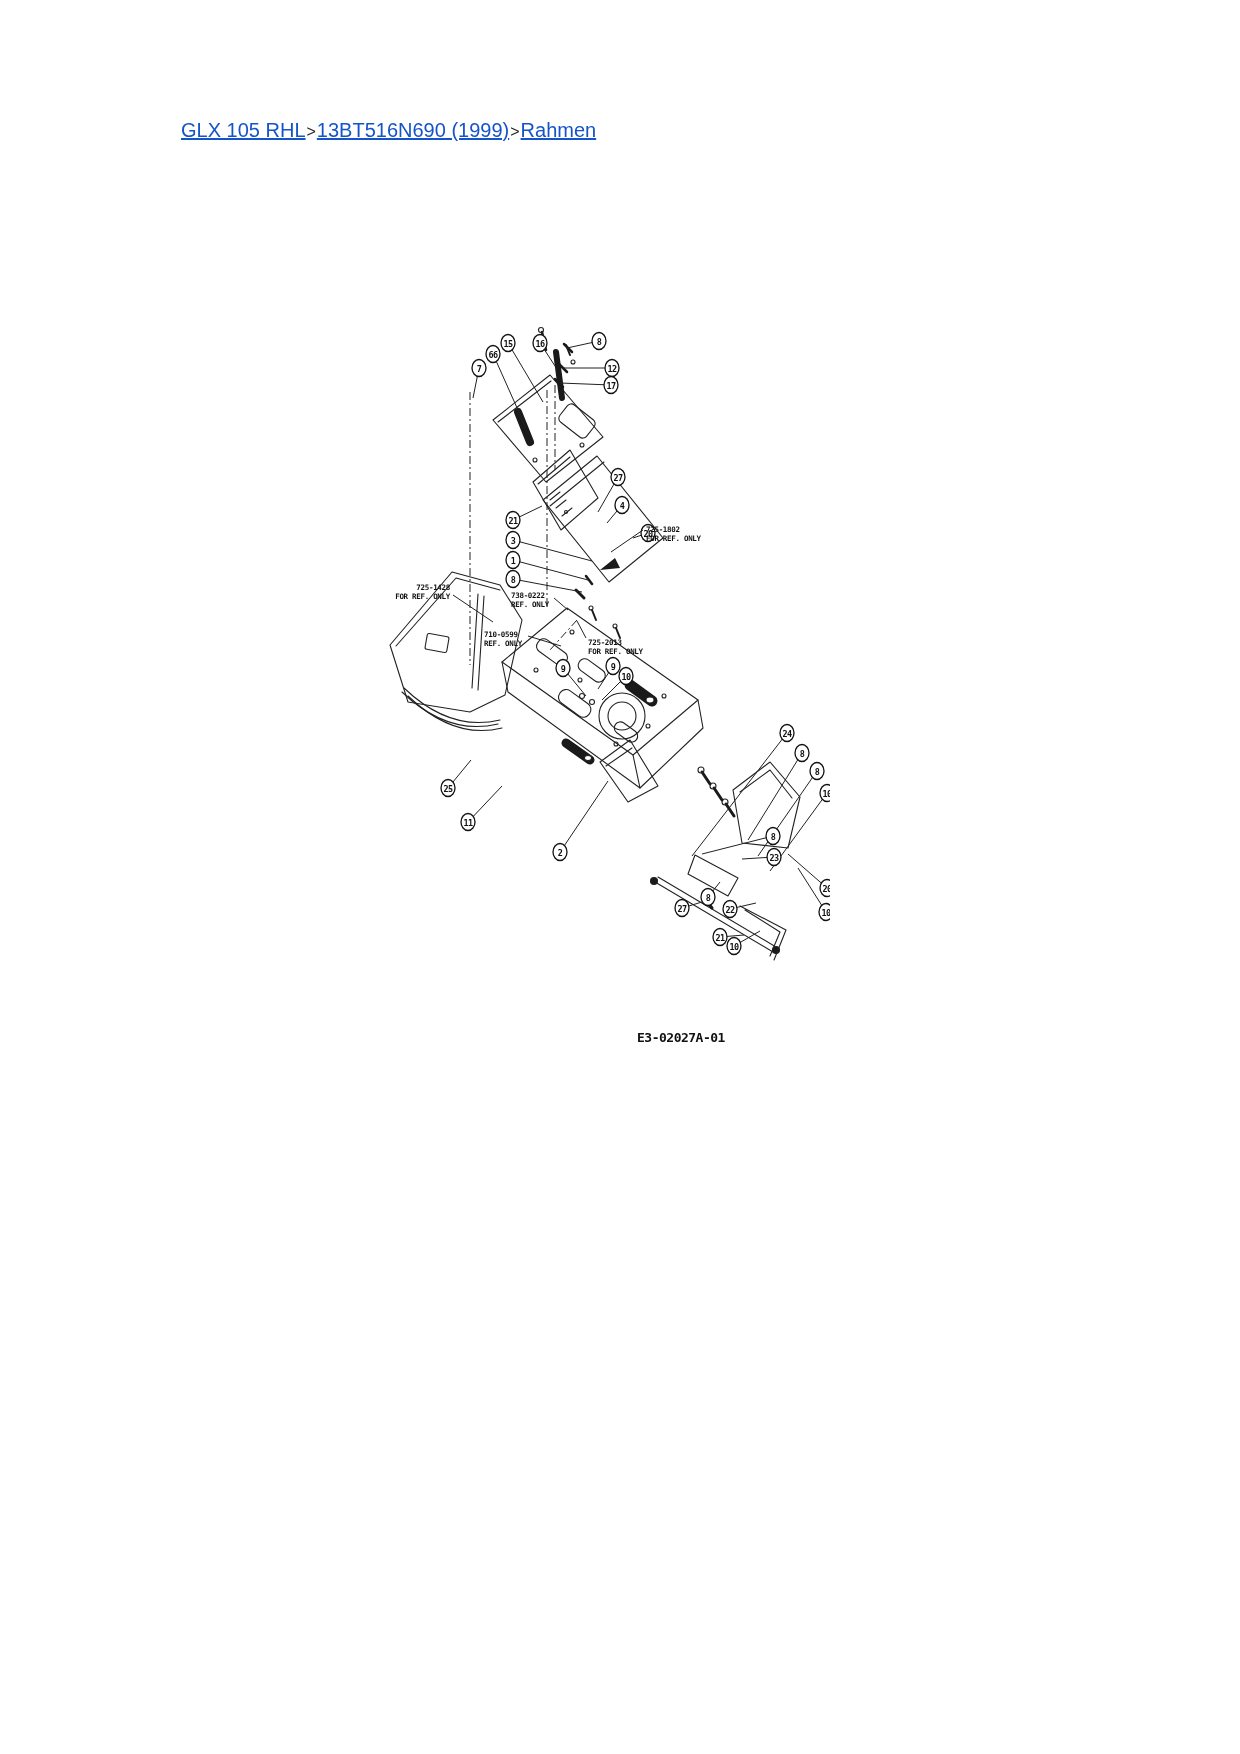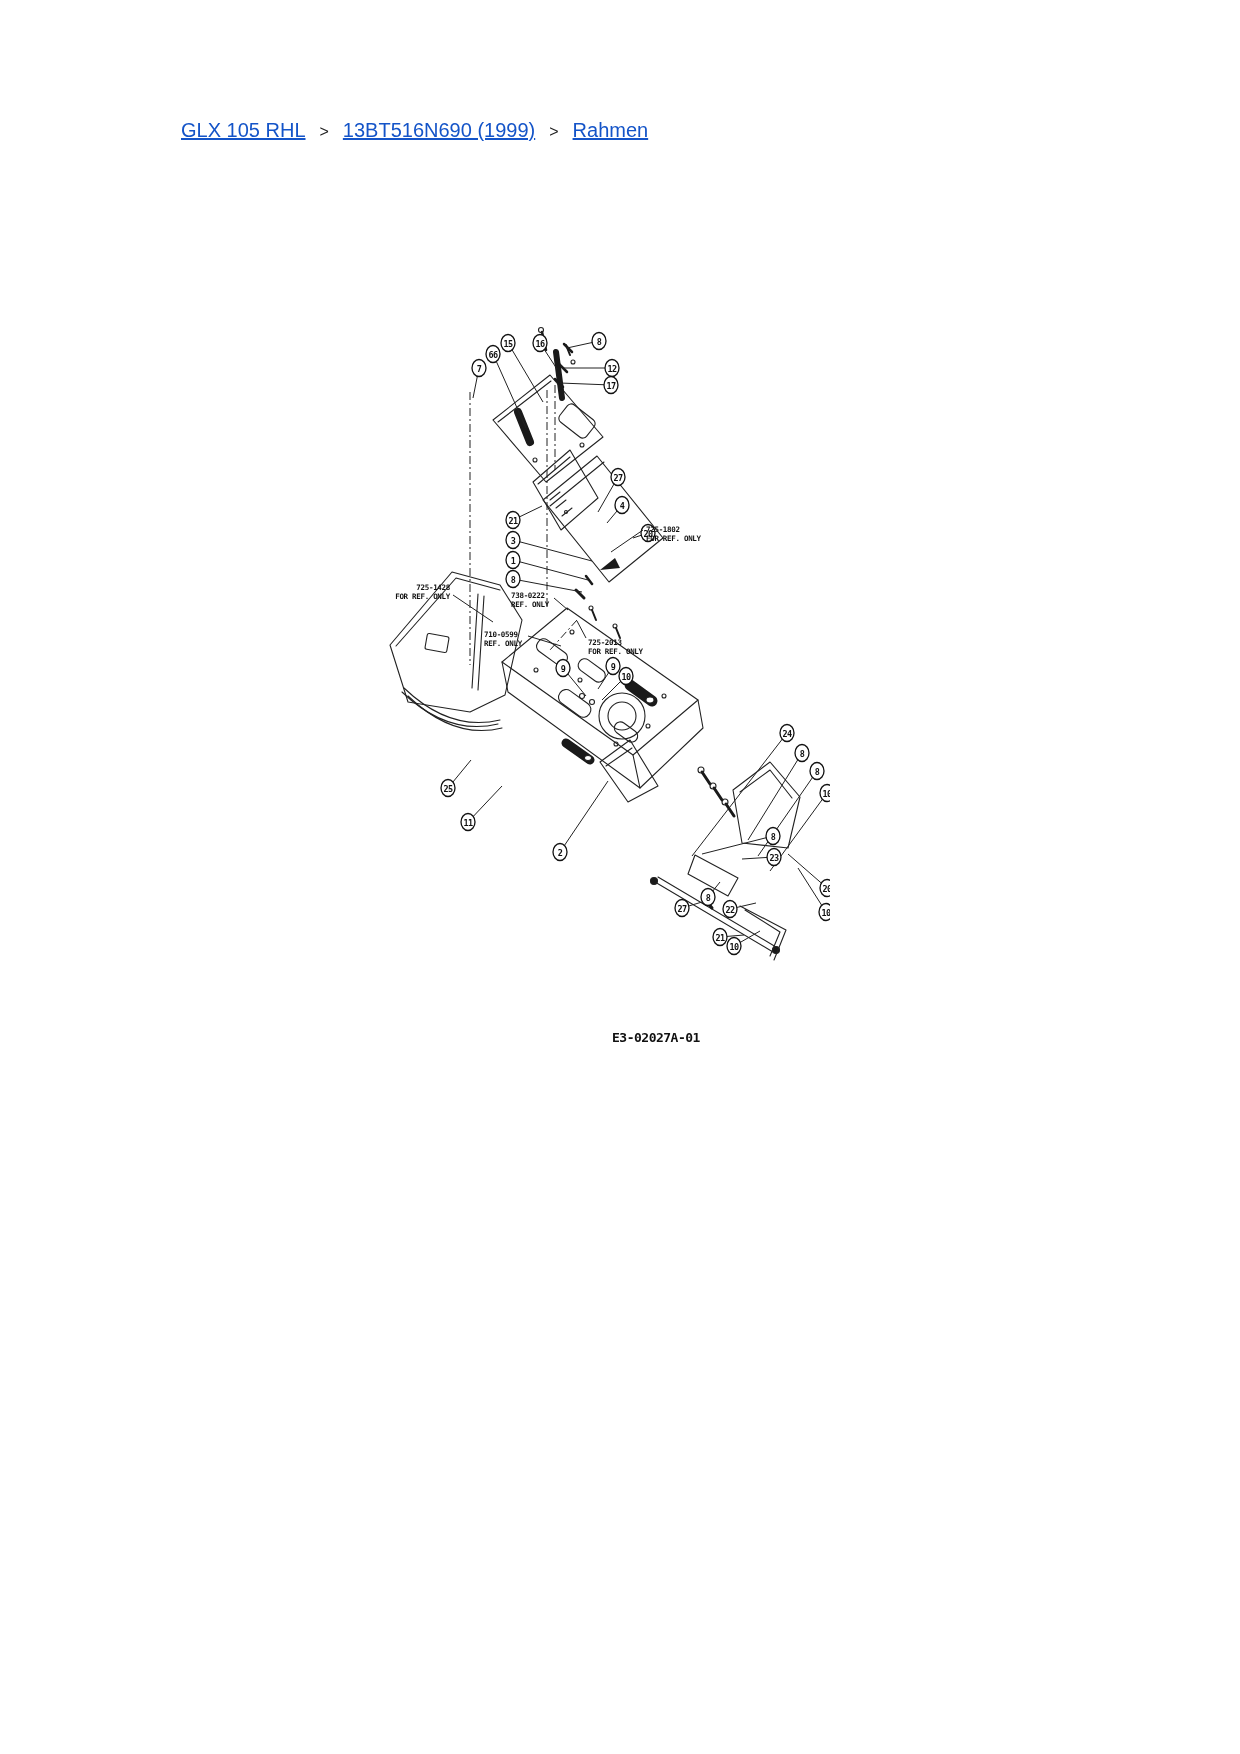--- a/index.html
+++ b/index.html
@@ -2,35 +2,35 @@
 <html style="--link-color: #1454c8;"><head>
 <meta charset="utf-8">
 <style>
   html,body{margin:0;padding:0;}
   body{
     width:1240px;height:1754px;background:#ffffff;position:relative;
     font-family:"Liberation Sans",sans-serif;overflow:hidden;
   }
   .breadcrumb{
     position:absolute;left:181px;top:119px;
-    display:flex;align-items:baseline;gap:14px;
+    display:flex;align-items:baseline;gap:1px;
     font-size:20px;white-space:nowrap;
   }
   .breadcrumb a{
     color:var(--link-color,#1454c8);
     text-decoration:underline;cursor:pointer;
   }
   .breadcrumb .sep{color:#222222;font-size:16px;}
   #diagram-wrap{position:absolute;left:330px;top:140px;width:500px;height:900px;}
   #diagram-svg{display:block;width:500px;height:900px;}
   #diagram-svg .ln{stroke:#222;fill:none;stroke-width:1.1;stroke-linecap:round;stroke-linejoin:round;}
   #diagram-svg .thick{stroke:#1a1a1a;fill:none;stroke-linecap:round;}
   #diagram-svg .dashdot{stroke:#222;fill:none;stroke-width:1;stroke-dasharray:8 3 2 3;}
   .figcode{
-    position:absolute;left:612px;top:1030px;
+    position:absolute;left:637px;top:1030px;
     font-family:"DejaVu Sans Mono",monospace;
     font-size:13px;font-weight:bold;letter-spacing:-0.5px;color:#111111;
   }
 </style>
 </head>
 <body>
 
 <nav class="breadcrumb">
   <a>GLX 105 RHL</a>
   <span class="sep">&gt;</span>

